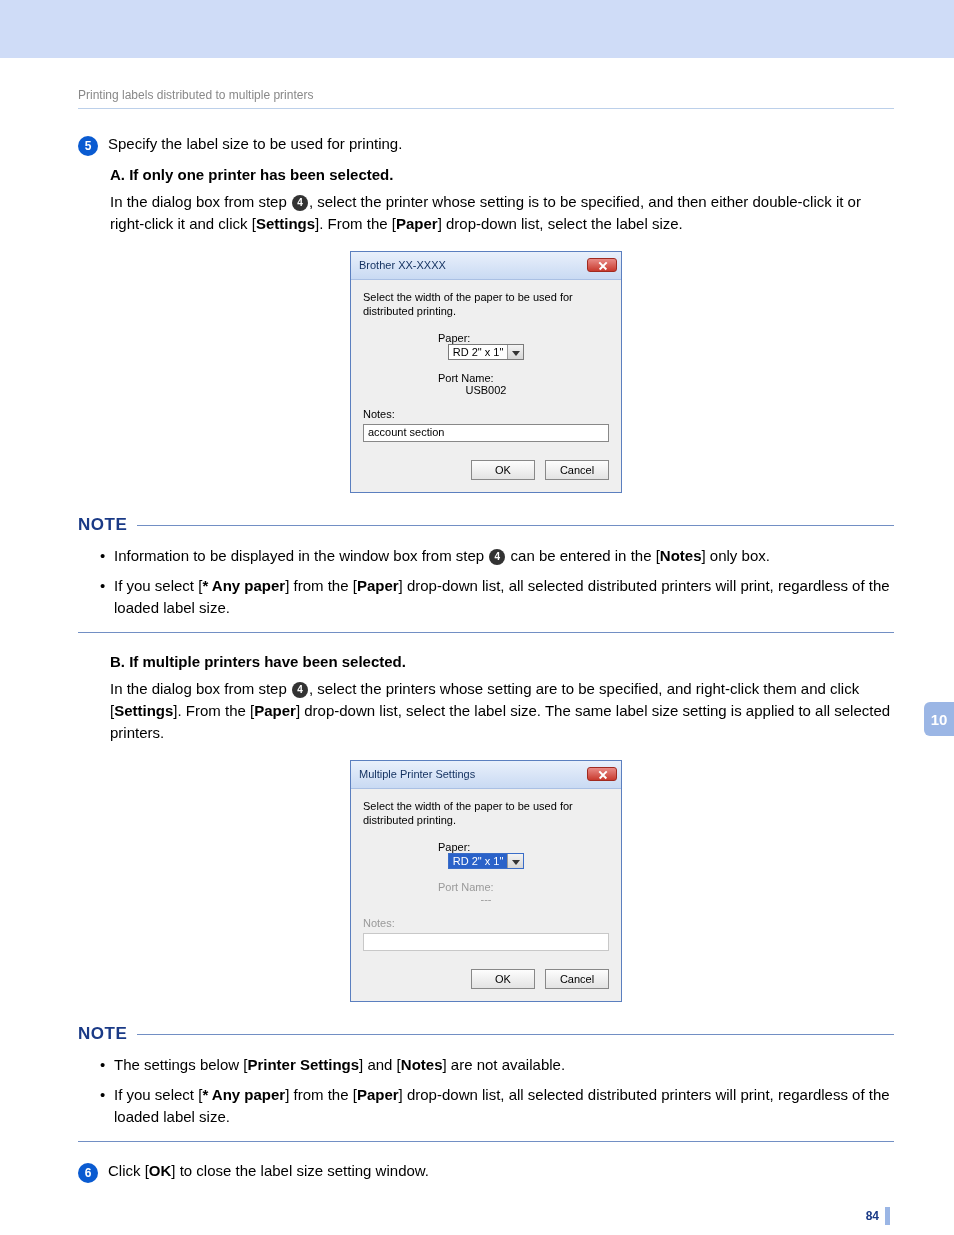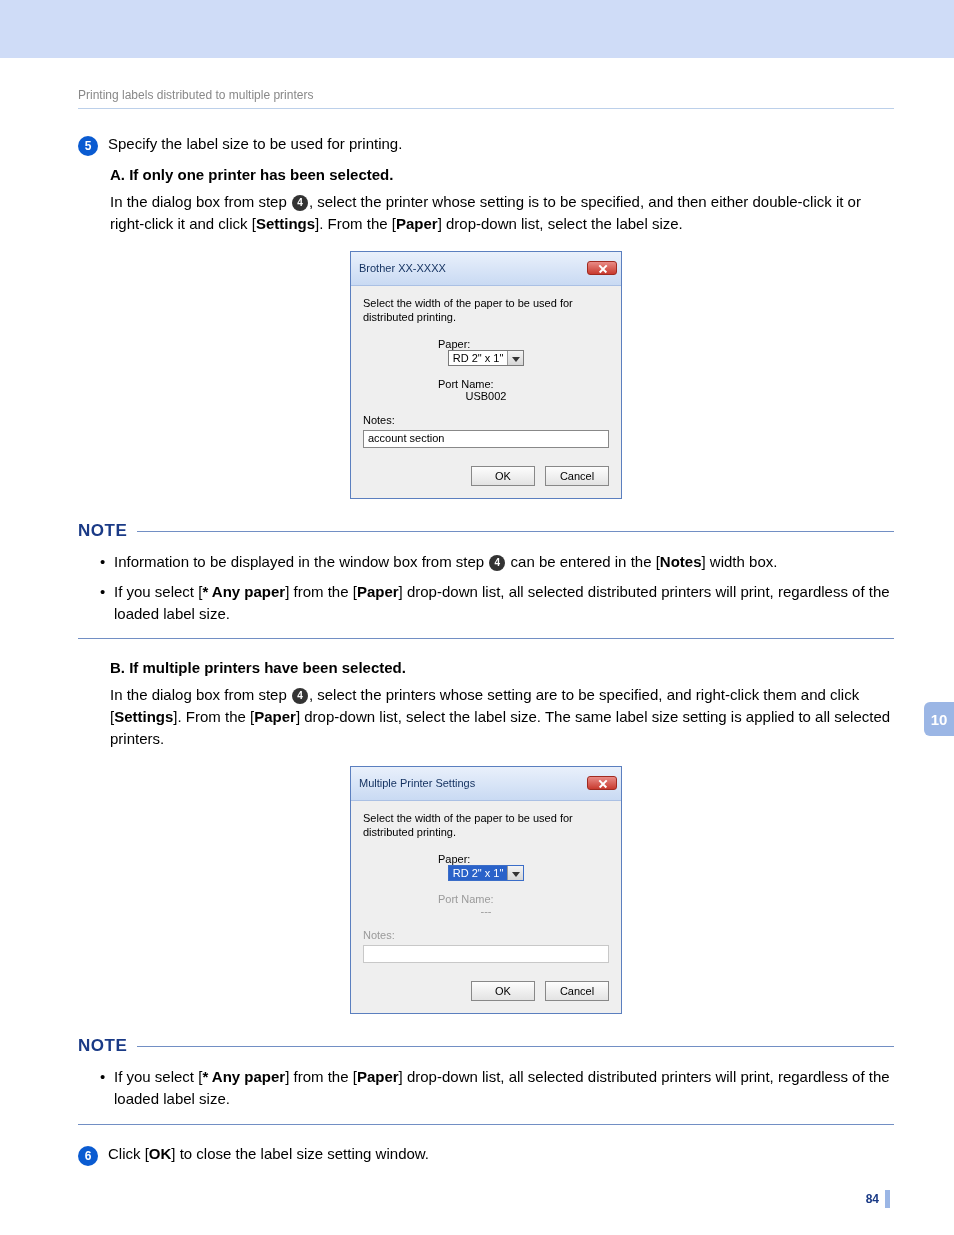--- a/index.html
+++ b/index.html
@@ -44,21 +44,21 @@
   ul.note-list li::before { content: "•"; position: absolute; left: 0; top: 0; }
   .end-rule { border: none; border-top: 1px solid #728fc4; margin: 6px 0 20px 0; }
 
   
   .dlg-wrap { display: flex; justify-content: center; margin: 10px 0 10px 0; }
   .dlg {
     width: 272px; border: 1px solid #5b7fbf; background: #efefef;
     font-family: Tahoma, Arial, sans-serif; font-size: 11px; color: #000;
   }
   .dlg-title {
-    height: 34px;
+    height: 28px;
     background: linear-gradient(#e9f0fb, #c9daf3);
     border-bottom: 1px solid #aac0e4;
     display: flex; align-items: center; justify-content: space-between;
     padding: 0 4px 0 8px; color: #12305f;
   }
   .dlg-close {
     width: 30px; height: 14px; border-radius: 3px;
     background: linear-gradient(#e98b86, #c83a2e);
     border: 1px solid #a02a20; position: relative;
   }
@@ -165,21 +165,21 @@
       </div>
     </div>
   </div>
 
   <div class="note-rule">
     <span class="lbl">NOTE</span>
     <span class="line"></span>
   </div>
   <ul class="note-list">
     <li>
-      <span>Information to be displayed in the window box from step </span><span class="num-badge inline">4</span><span> can be entered in the [</span><b>Notes</b><span>] width box.</span>
+      <span>Information to be displayed in the window box from step </span><span class="num-badge inline">4</span><span> can be entered in the [</span><b>Notes</b><span>] only box.</span>
     </li>
     <li>
       <span>If you select [</span><b>* Any paper</b><span>] from the [</span><b>Paper</b><span>] drop-down list, all selected distributed printers will print, regardless of the loaded label size.</span>
     </li>
   </ul>
   <hr class="end-rule">
 
   <div class="sub-h">B. If multiple printers have been selected.</div>
   <p class="para">
     <span>In the dialog box from step </span><span class="num-badge inline">4</span><span>, select the printers whose setting are to be specified, and right-click them and click [</span><b>Settings</b><span>]. From the [</span><b>Paper</b><span>] drop-down list, select the label size. The same label size setting is applied to all selected printers.</span>
@@ -213,20 +213,23 @@
       </div>
     </div>
   </div>
 
   <div class="note-rule">
     <span class="lbl">NOTE</span>
     <span class="line"></span>
   </div>
   <ul class="note-list">
     <li>
+      <span>The settings below [</span><b>Printer Settings</b><span>] and [</span><b>Notes</b><span>] are not available.</span>
+    </li>
+    <li>
       <span>If you select [</span><b>* Any paper</b><span>] from the [</span><b>Paper</b><span>] drop-down list, all selected distributed printers will print, regardless of the loaded label size.</span>
     </li>
   </ul>
   <hr class="end-rule">
 
   <div class="step">
     <div class="num-badge">6</div>
     <div class="step-body">
       <span>Click [</span><b>OK</b><span>] to close the label size setting window.</span>
     </div>

